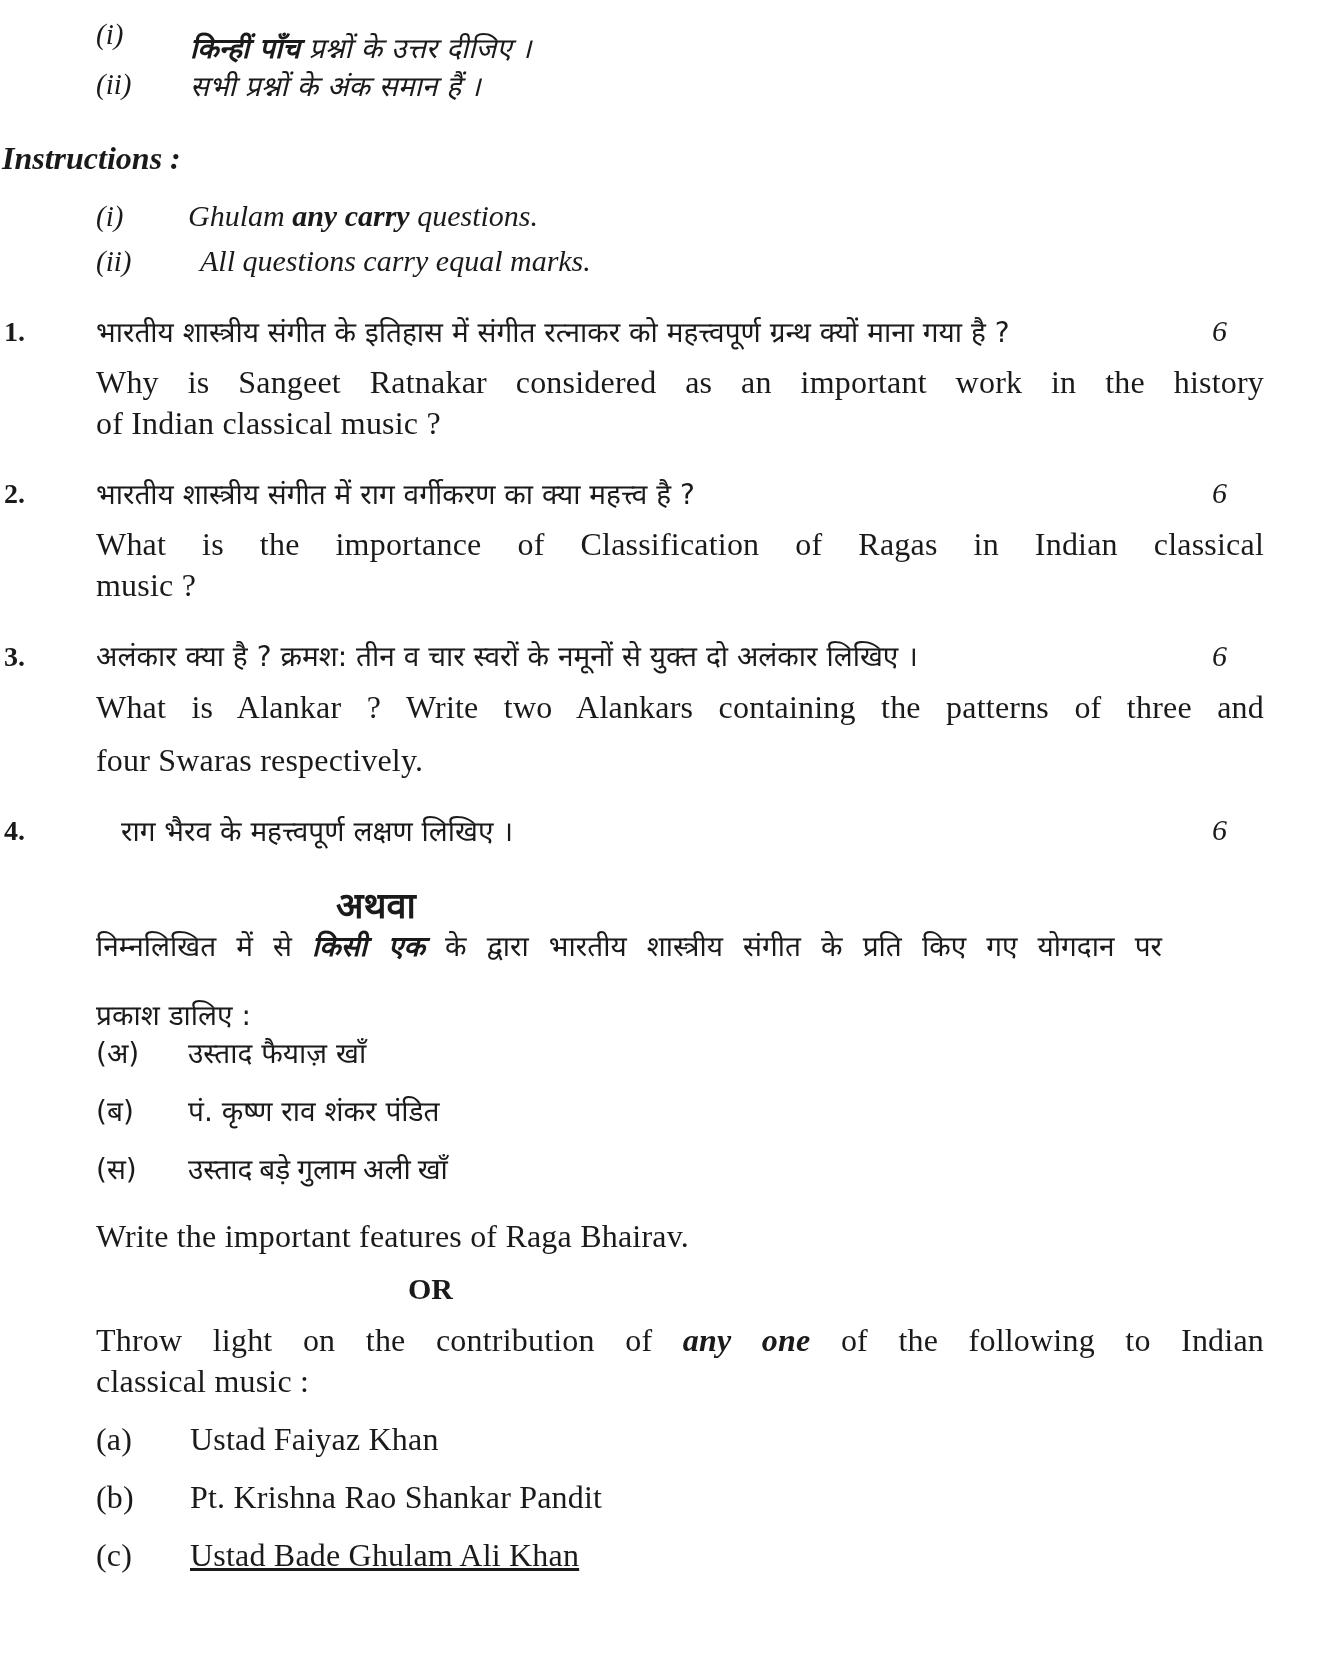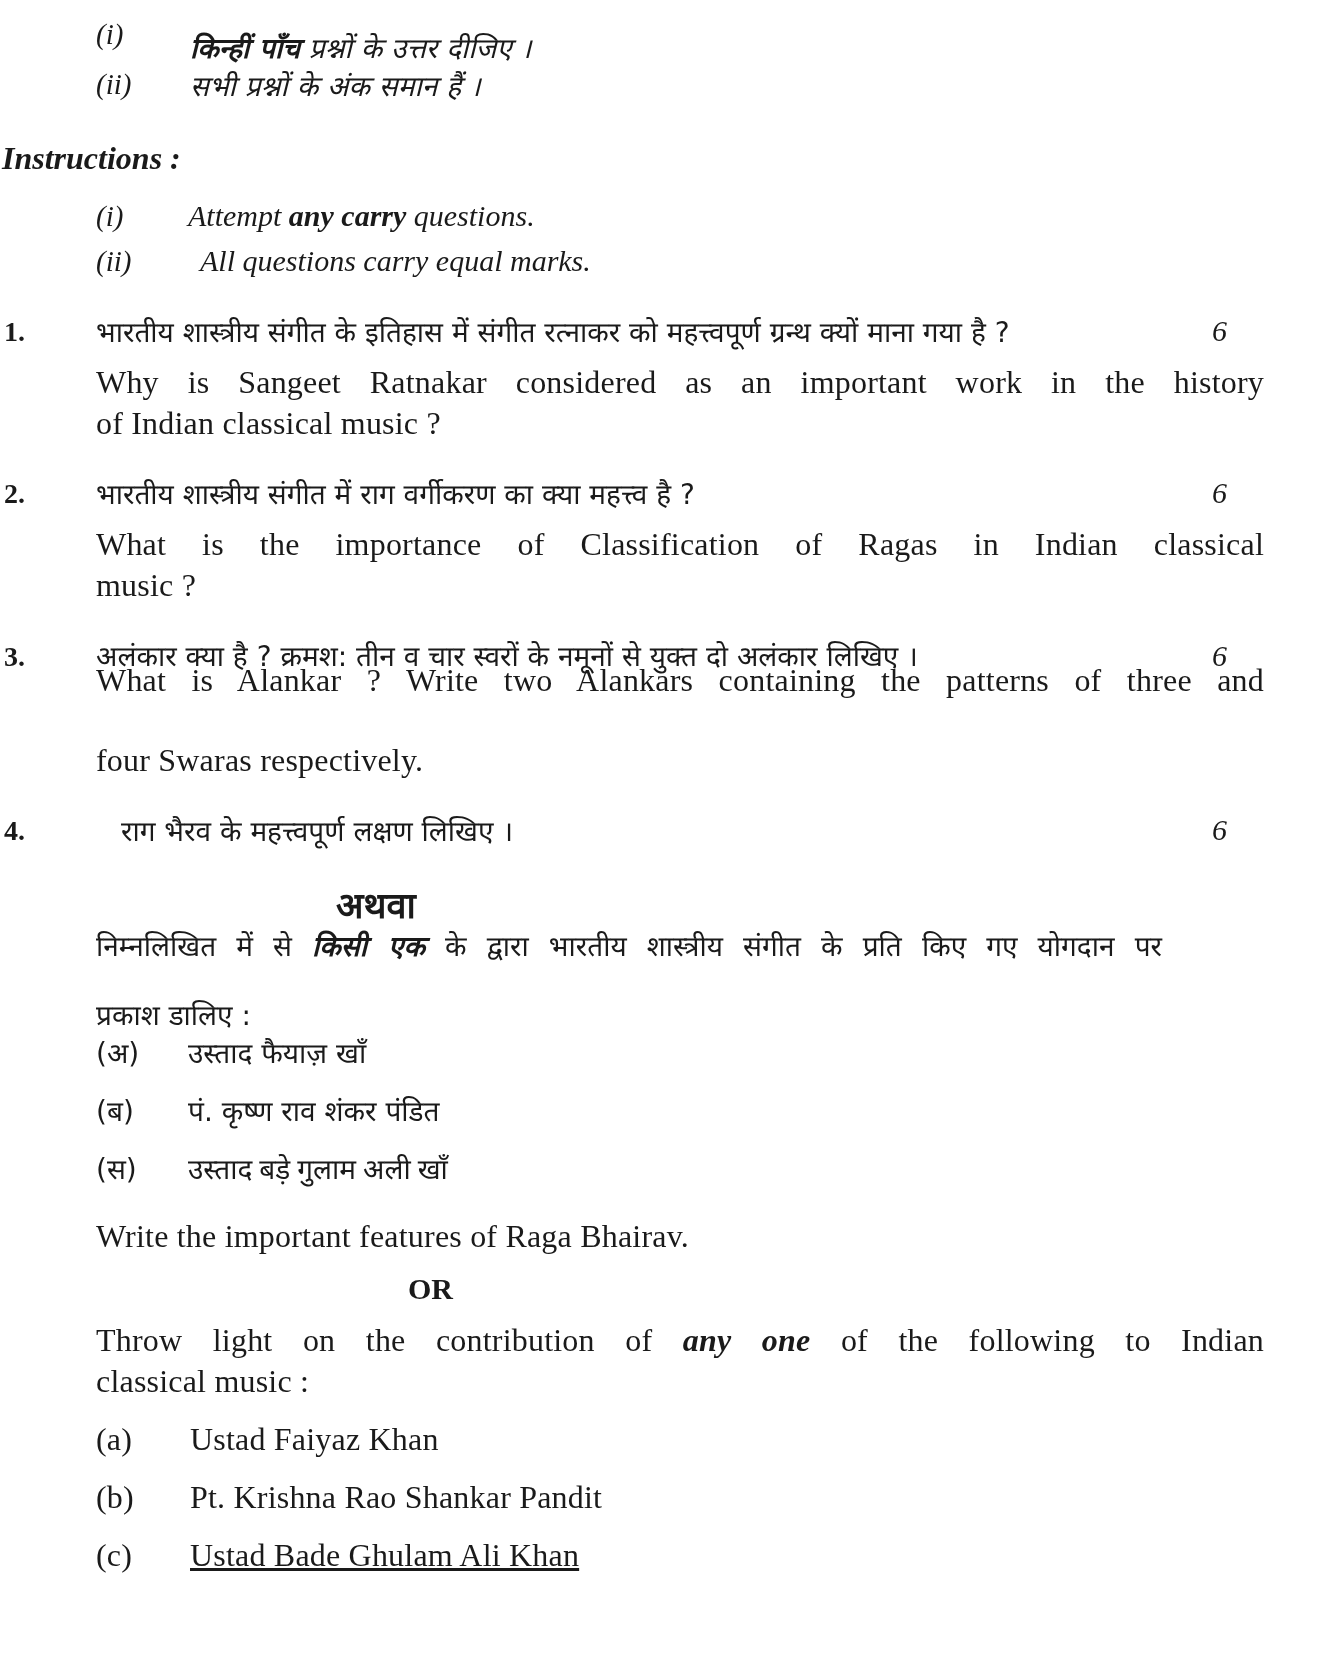--- a/index.html
+++ b/index.html
@@ -25,21 +25,21 @@
 
 <span class="abs roman" style="left:96px; top:18px;">(i)</span>
 <span class="abs hi ital" style="left:190px; top:16px; font-size:28px;margin-top:12px;"><b>किन्हीं पाँच</b><span> प्रश्नों के उत्तर दीजिए ।</span></span>
 
 <span class="abs roman" style="left:96px; top:68px;">(ii)</span>
 <span class="abs hi ital" style="left:190px; top:66px; font-size:28px;">सभी प्रश्नों के अंक समान हैं ।</span>
 
 <span class="abs en ital bold" style="left:2px; top:140px; font-size:32px;">Instructions :</span>
 
 <span class="abs roman" style="left:96px; top:200px;">(i)</span>
-<span class="abs en ital" style="left:188px; top:199px; font-size:30px;"><span>Attempt </span><b>any carry</b><span> questions.</span></span>
+<span class="abs en ital" style="left:188px; top:199px; font-size:30px;"><span>Ghulam </span><b>any carry</b><span> questions.</span></span>
 
 <span class="abs roman" style="left:96px; top:245px;">(ii)</span>
 <span class="abs en ital" style="left:200px; top:244px; font-size:30px;">All questions carry equal marks.</span>
 
 <div>
   <span class="abs num" style="left:4px; top:316px;">1.</span>
   <span class="abs hi hline" style="left:96px; top:312px;">भारतीय शास्त्रीय संगीत के इतिहास में संगीत रत्नाकर को महत्त्वपूर्ण ग्रन्थ क्यों माना गया है ?</span>
   <span class="abs marks" style="left:1212px; top:314px;">6</span>
   <span class="abs en eline justify" style="left:96px; top:364px;">Why is Sangeet Ratnakar considered as an important work in the history</span>
   <span class="abs en eline" style="left:96px; top:405px;">of Indian classical music ?</span>
@@ -50,21 +50,21 @@
   <span class="abs hi hline" style="left:96px; top:474px;">भारतीय शास्त्रीय संगीत में राग वर्गीकरण का क्या महत्त्व है ?</span>
   <span class="abs marks" style="left:1212px; top:476px;">6</span>
   <span class="abs en eline justify" style="left:96px; top:526px;">What is the importance of Classification of Ragas in Indian classical</span>
   <span class="abs en eline" style="left:96px; top:567px;">music ?</span>
 </div>
 
 <div>
   <span class="abs num" style="left:4px; top:641px;">3.</span>
   <span class="abs hi hline" style="left:96px; top:636px;">अलंकार क्या है ? क्रमश: तीन व चार स्वरों के नमूनों से युक्त दो अलंकार लिखिए ।</span>
   <span class="abs marks" style="left:1212px; top:639px;">6</span>
-  <span class="abs en eline justify" style="left:96px; top:662px;">What is Alankar ? Write two Alankars containing the patterns of three and</span>
+  <span class="abs en eline justify" style="left:96px; top:689px;">What is Alankar ? Write two Alankars containing the patterns of three and</span>
   <span class="abs en eline" style="left:96px; top:742px;">four Swaras respectively.</span>
 </div>
 
 <div>
   <span class="abs num" style="left:4px; top:815px;">4.</span>
   <span class="abs hi hline" style="left:96px; top:811px;margin-left:25px;">राग भैरव के महत्त्वपूर्ण लक्षण लिखिए ।</span>
   <span class="abs marks" style="left:1212px; top:813px;">6</span>
 
   <span class="abs hi bold" style="left:336px; top:832px; font-size:36px;margin-top:48px;">अथवा</span>
 

